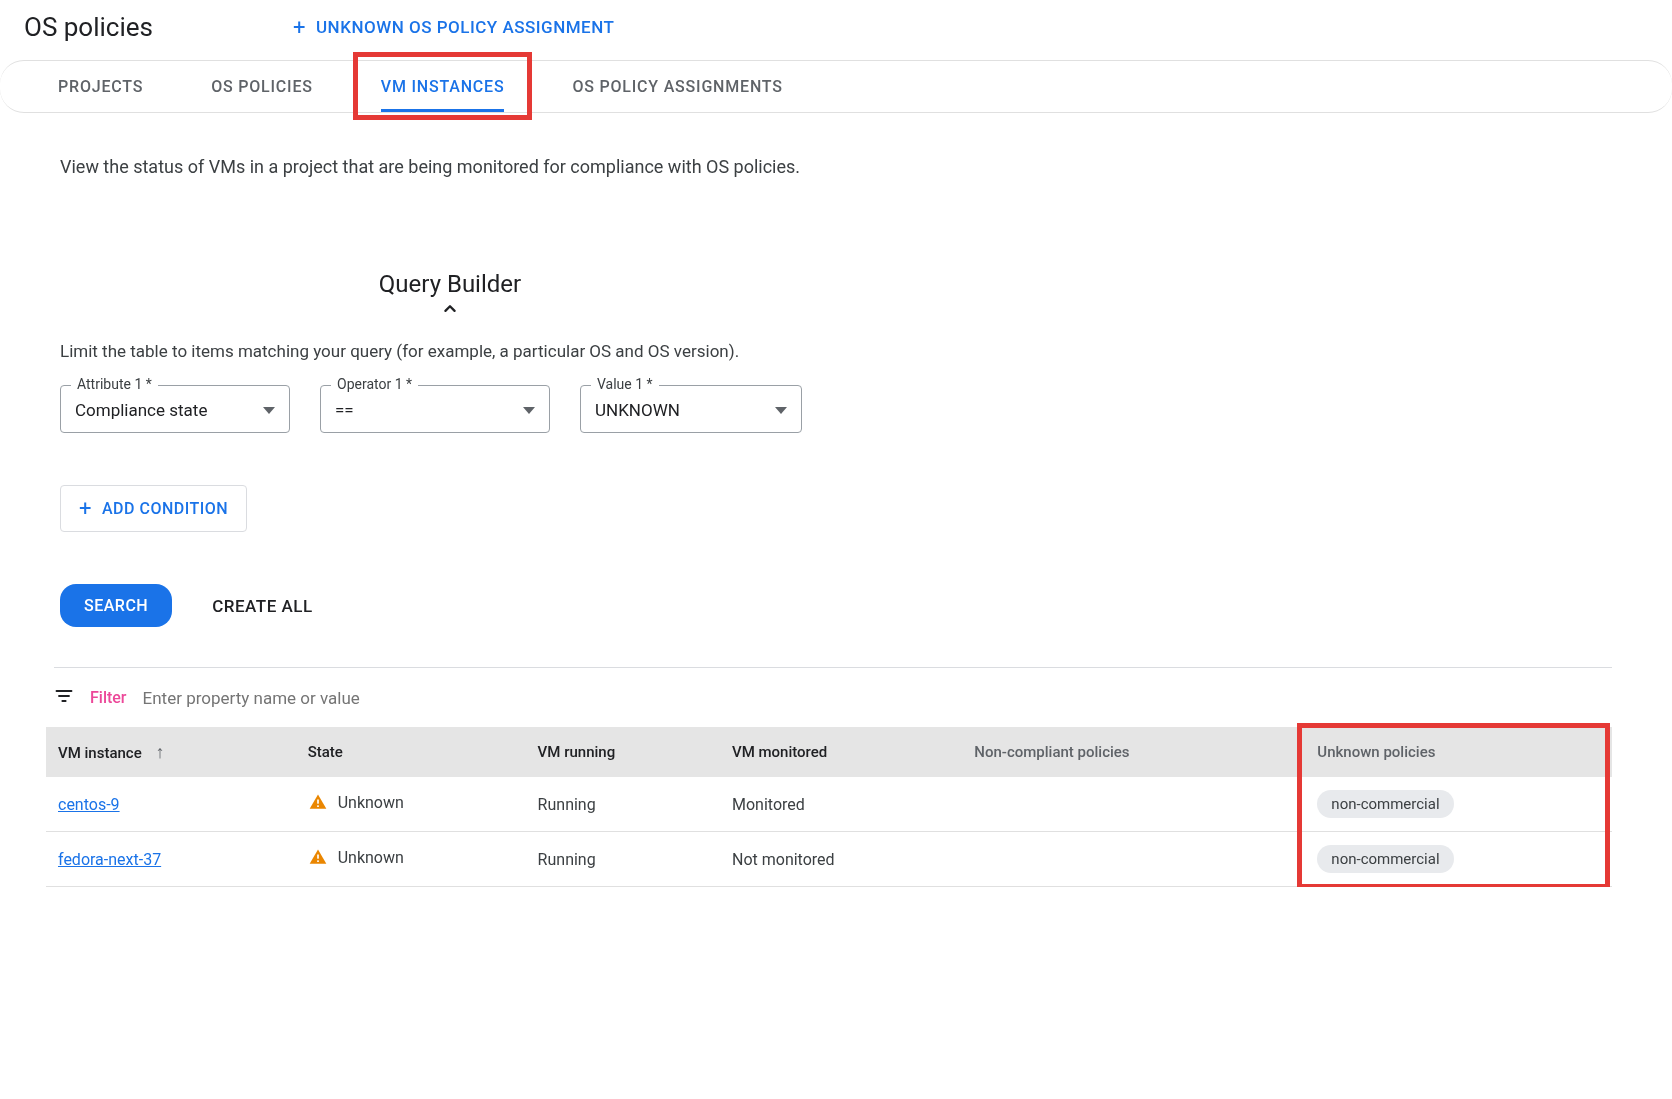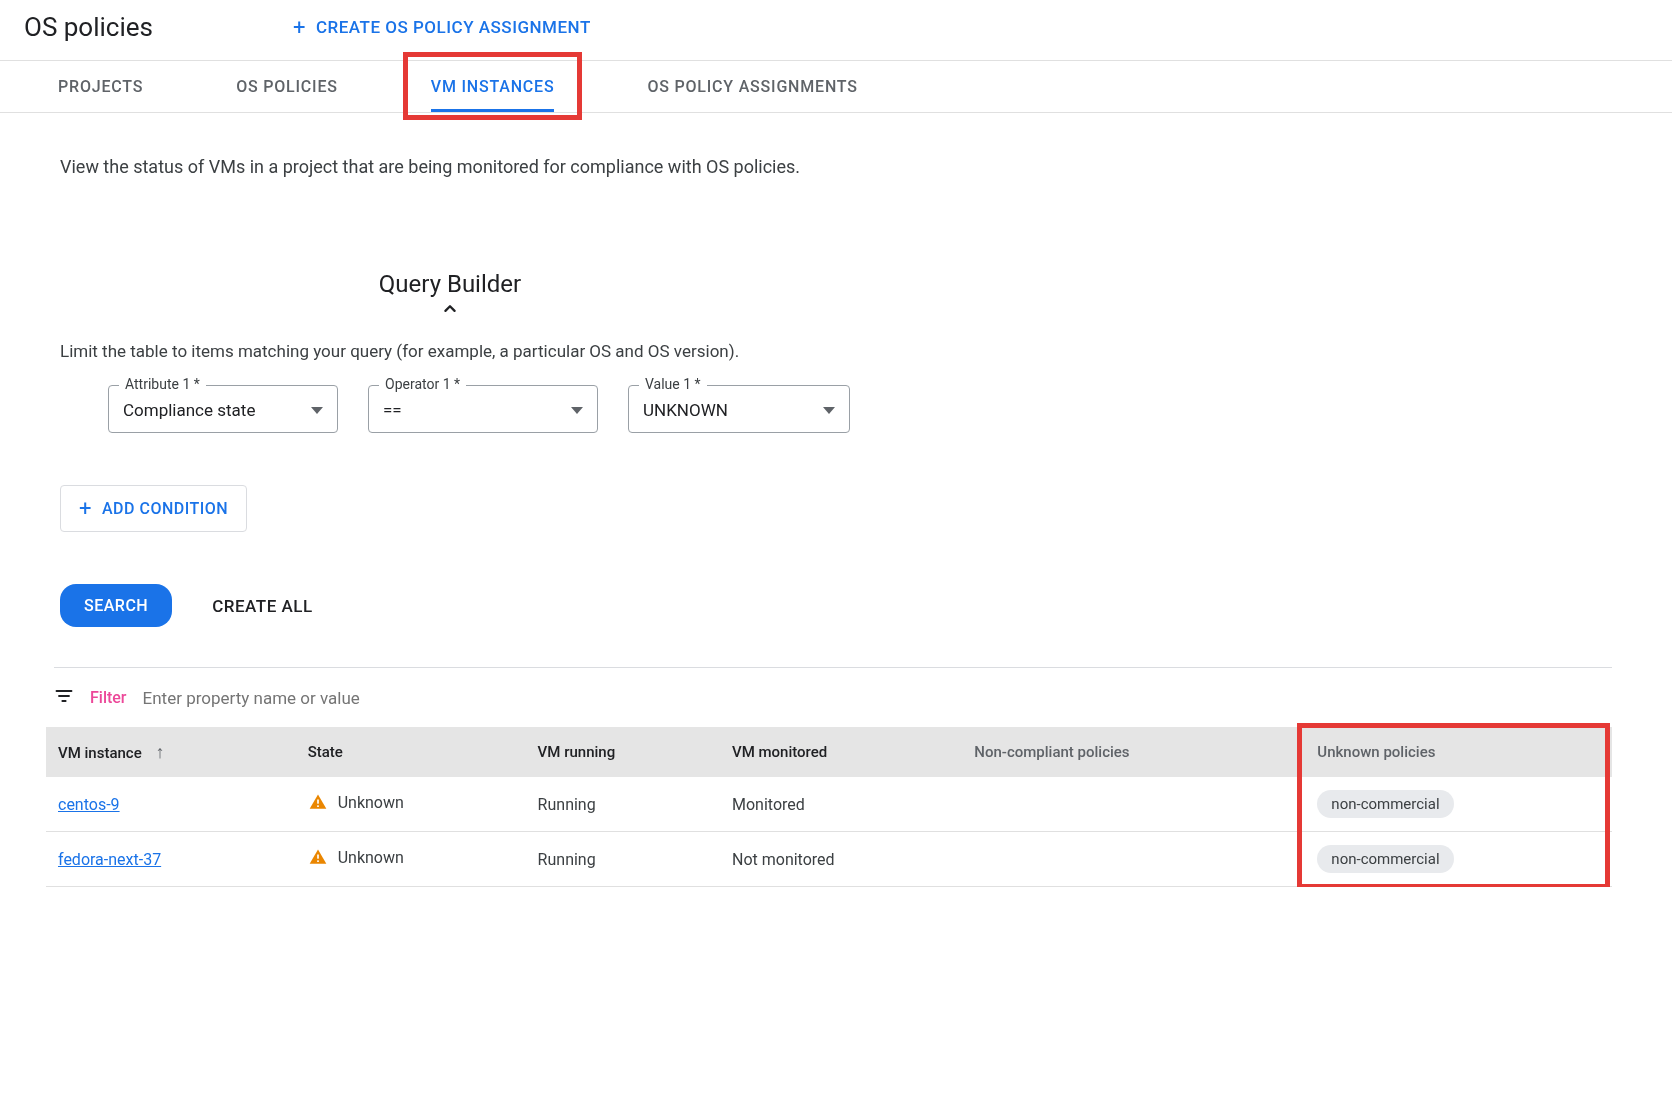--- a/index.html
+++ b/index.html
@@ -24,21 +24,22 @@
       border: none;
       background: none;
     }
     .plus-icon { font-size: 22px; font-weight: 400; }
 
     .tabs {
       display: flex;
       border-top: 1px solid #e0e0e0;
       border-bottom: 1px solid #e0e0e0;
       padding-left: 58px;
-      gap: 93px;
+      gap: 68px;
+      border-radius: 24px;
     }
     .tab {
       padding: 16px 0;
       color: #5f6368;
       font-weight: 500;
       font-size: 16px;
       letter-spacing: 0.8px;
       cursor: pointer;
       position: relative;
     }
@@ -74,21 +75,21 @@
       max-width: 780px;
       margin-bottom: 18px;
       flex-direction: column;
     }
     .qb-title { font-size: 24px; color: #202124; }
     .chevron-up { font-size: 14px; cursor: pointer; }
     .chevron-up svg { width: 22px; height: 22px; }
 
     .qb-subtitle { font-size: 17px; color: #3c4043; margin-bottom: 24px; }
 
-    .qb-row { display: flex; gap: 30px; margin-bottom: 52px; margin-left: 48px; }
+    .qb-row { display: flex; gap: 30px; margin-bottom: 52px; }
     .mat-field {
       position: relative;
       border: 1px solid #9aa0a6;
       border-radius: 4px;
       padding: 14px 14px 12px 14px;
       min-width: 230px;
       display: flex;
       align-items: center;
       justify-content: space-between;
     }
@@ -196,21 +197,21 @@
     }
     .table-pos { position: relative; }
   </style>
 </head>
 <body>
 
 <div class="header">
   <div class="page-title">OS policies</div>
   <button class="create-btn">
     <span class="plus-icon">+</span>
-    <span>CREATE OS POLICY ASSIGNMENT</span>
+    <span>UNKNOWN OS POLICY ASSIGNMENT</span>
   </button>
 </div>
 
 <div class="tabs">
   <div class="tab">PROJECTS</div>
   <div class="tab">OS POLICIES</div>
   <div class="tab-wrap">
     <div class="tab active">VM INSTANCES</div>
     <div class="tab-highlight"></div>
   </div>

